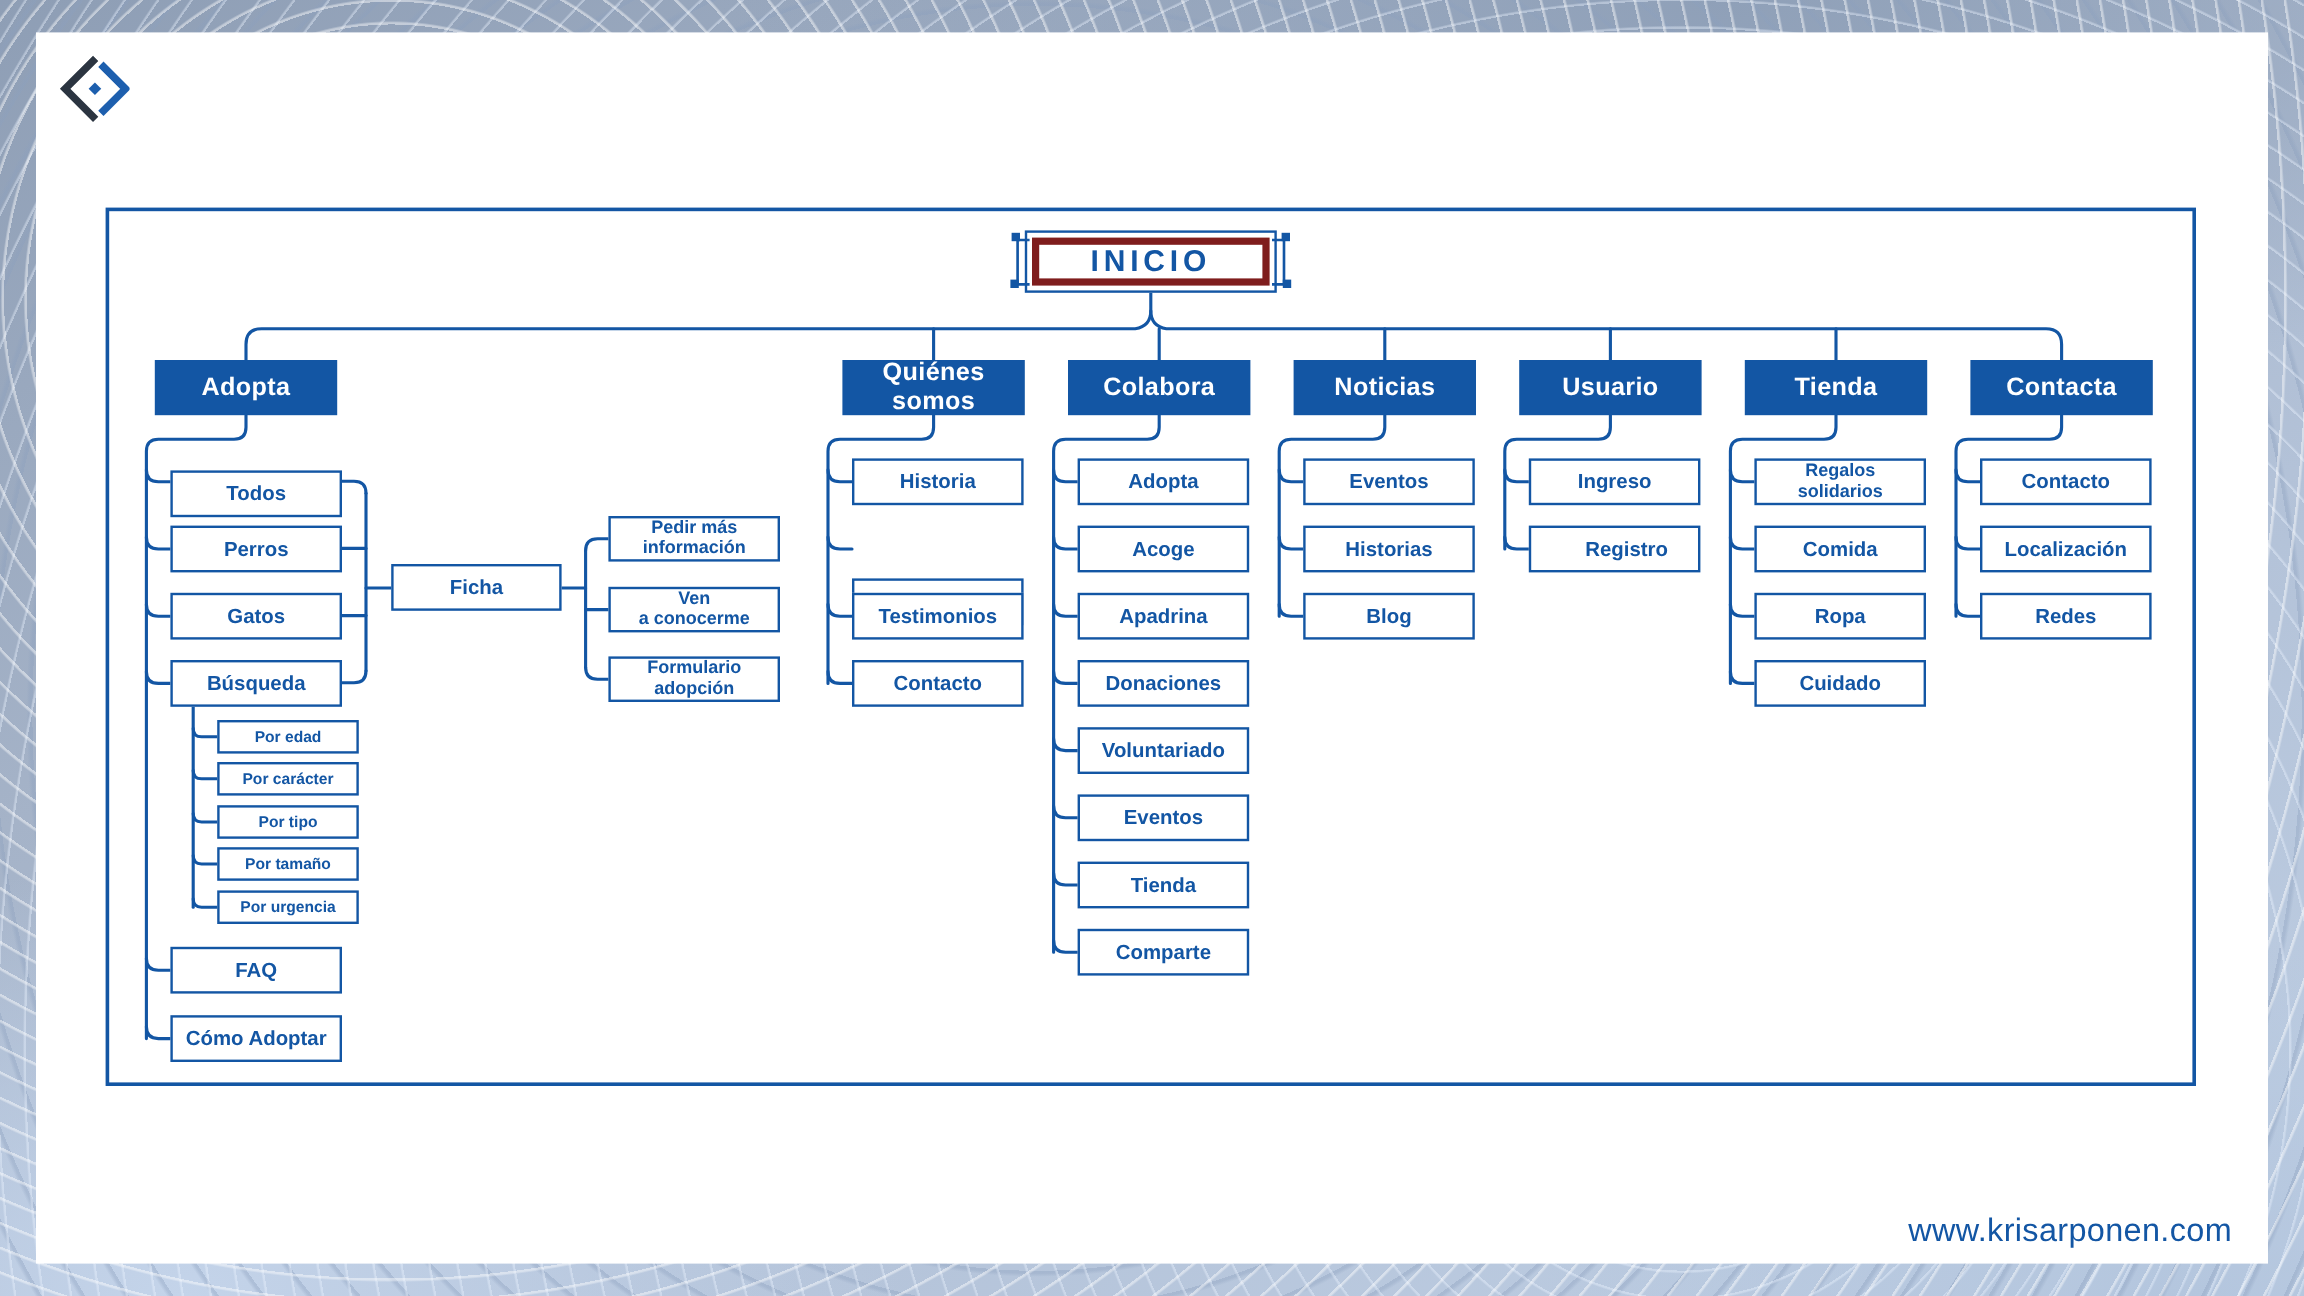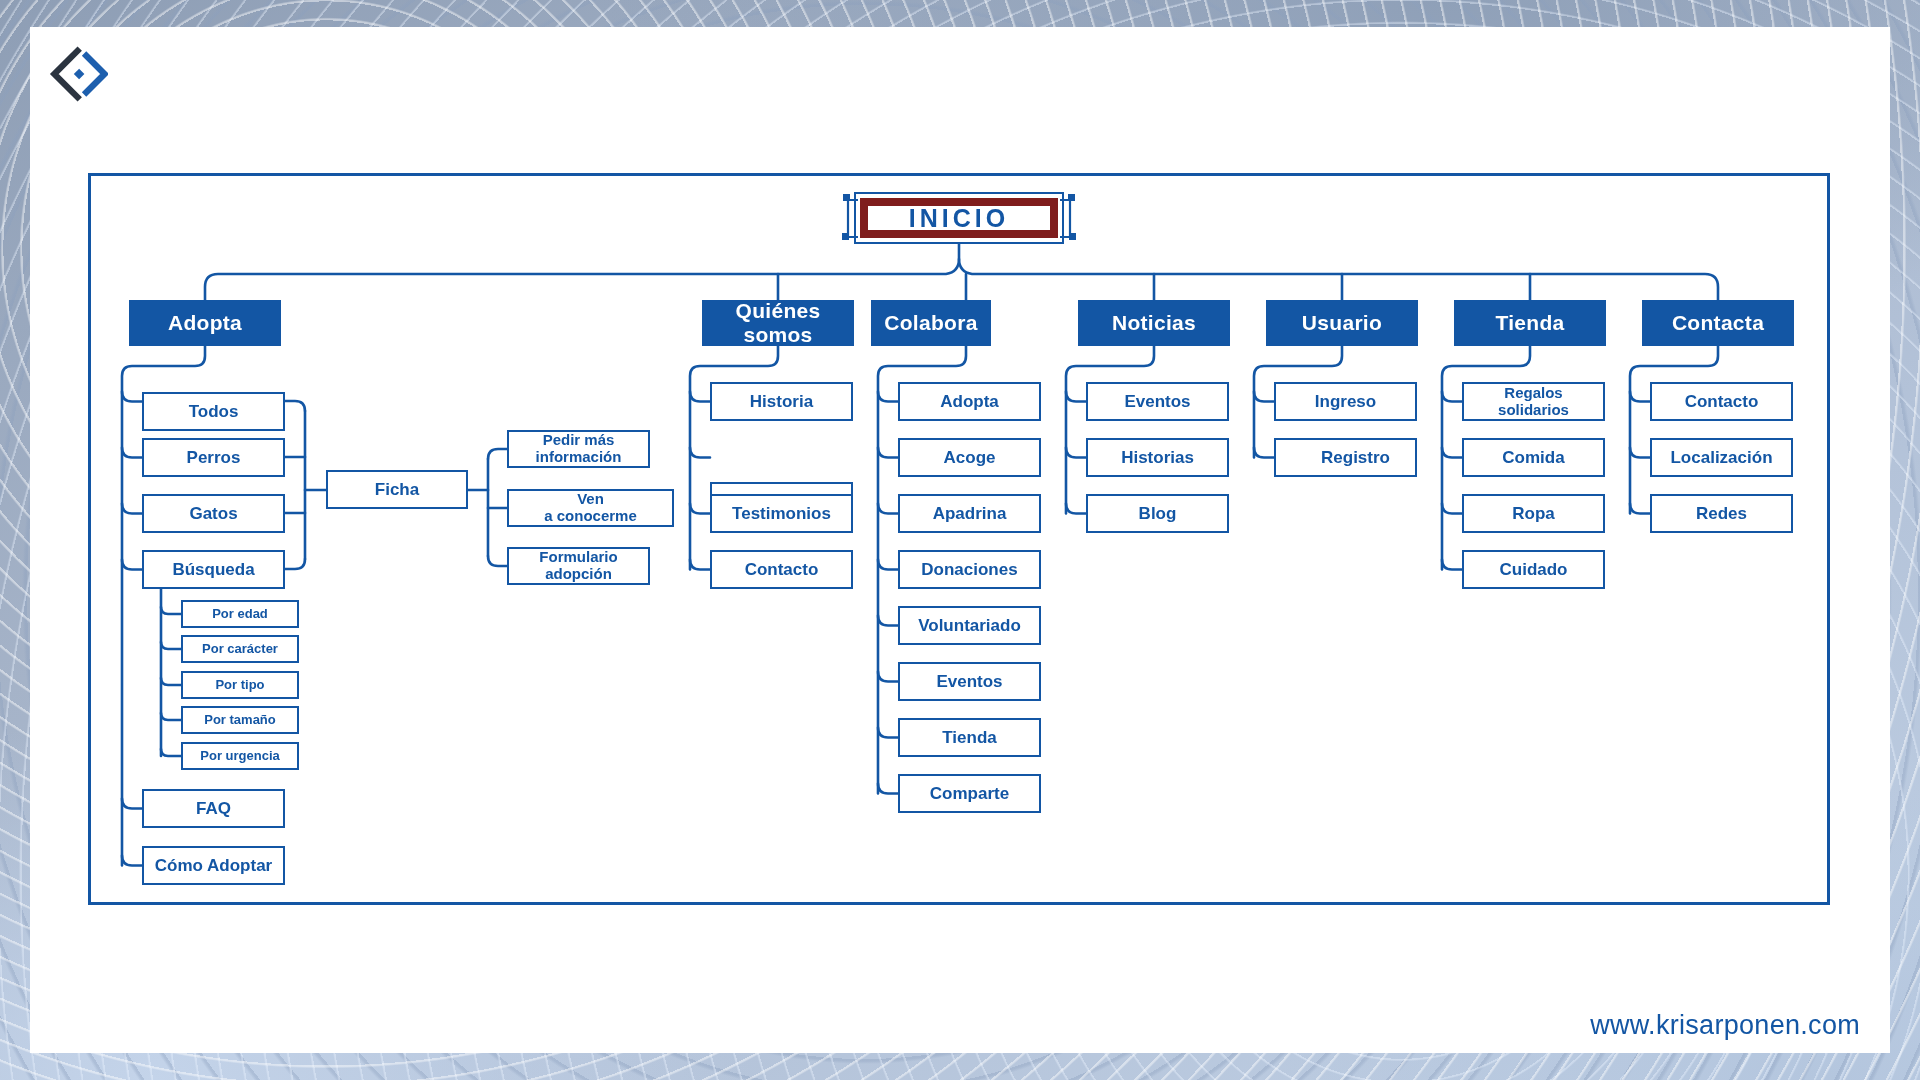--- a/index.html
+++ b/index.html
@@ -31,21 +31,21 @@
   .node{position:absolute;display:flex;align-items:center;justify-content:center;
     text-align:center;white-space:pre-line;box-sizing:border-box;line-height:1.12;}
   .header{background:#1356a4;color:#ffffff;font-size:21px;font-weight:700;letter-spacing:.3px;}
   .child{background:#ffffff;border:2.5px solid #1356a4;color:#1356a4;font-size:17px;font-weight:700;}
   .twolines{font-size:15px;}
   .sub{background:#ffffff;border:2px solid #1356a4;color:#1356a4;font-size:13px;font-weight:700;}
 
   
   .plaque{position:absolute;left:854px;top:192px;width:210px;height:52px;
     border:2.5px solid #1356a4;box-sizing:border-box;background:#fff;}
-  .plaque-inner{position:absolute;inset:4px;border:8px solid #7f1d1d;
+  .plaque-inner{position:absolute;inset:4px;border:6px solid #7f1d1d;
     display:flex;align-items:center;justify-content:center;
     color:#1356a4;font-size:25px;font-weight:700;letter-spacing:4px;}
   .bracket{position:absolute;top:186px;width:22px;height:64px;}
   .bracket.left{left:838px;}
   .bracket.right{left:1058px;transform:scaleX(-1);}
   .bracket path{fill:none;stroke:#1356a4;stroke-width:2.2;}
   .bracket rect{fill:#1356a4;}
 
   .site-url{position:absolute;right:60px;top:1010px;color:#1356a4;
     font-size:27px;font-weight:500;letter-spacing:.3px;}
@@ -136,21 +136,21 @@
       <div class="node child" style="left: 142px; top: 494px; width: 143px; height: 39px;">Gatos</div>
       <div class="node child" style="left: 142px; top: 550px; width: 143px; height: 39px;">Búsqueda</div>
       <div class="node child" style="left: 142px; top: 789px; width: 143px; height: 39px;">FAQ</div>
       <div class="node child" style="left: 142px; top: 846px; width: 143px; height: 39px;">Cómo Adoptar</div>
       <div class="node header" style="left: 702px; top: 300px; width: 152px; height: 46px;">Quiénes
 somos</div>
       <div class="node child" style="left: 710px; top: 382px; width: 143px; height: 39px;">Historia</div>
       <div class="node child" style="left: 710px; top: 438px; width: 143px; height: 39px; margin-top: 44px;">Equipo</div>
       <div class="node child" style="left: 710px; top: 494px; width: 143px; height: 39px;">Testimonios</div>
       <div class="node child" style="left: 710px; top: 550px; width: 143px; height: 39px;">Contacto</div>
-      <div class="node header" style="left: 871px; top: 300px; width: 120px; height: 46px;">Colabora</div>
+      <div class="node header" style="left: 890px; top: 300px; width: 152px; height: 46px;">Colabora</div>
       <div class="node child" style="left: 898px; top: 382px; width: 143px; height: 39px;">Adopta</div>
       <div class="node child" style="left: 898px; top: 438px; width: 143px; height: 39px;">Acoge</div>
       <div class="node child" style="left: 898px; top: 494px; width: 143px; height: 39px;">Apadrina</div>
       <div class="node child" style="left: 898px; top: 550px; width: 143px; height: 39px;">Donaciones</div>
       <div class="node child" style="left: 898px; top: 606px; width: 143px; height: 39px;">Voluntariado</div>
       <div class="node child" style="left: 898px; top: 662px; width: 143px; height: 39px;">Eventos</div>
       <div class="node child" style="left: 898px; top: 718px; width: 143px; height: 39px;">Tienda</div>
       <div class="node child" style="left: 898px; top: 774px; width: 143px; height: 39px;">Comparte</div>
       <div class="node header" style="left: 1078px; top: 300px; width: 152px; height: 46px;">Noticias</div>
       <div class="node child" style="left: 1086px; top: 382px; width: 143px; height: 39px;">Eventos</div>
@@ -170,21 +170,21 @@
       <div class="node child" style="left: 1650px; top: 438px; width: 143px; height: 39px;">Localización</div>
       <div class="node child" style="left: 1650px; top: 494px; width: 143px; height: 39px;">Redes</div>
       <div class="node sub" style="left: 181px; top: 600px; width: 118px; height: 28px;">Por edad</div>
       <div class="node sub" style="left: 181px; top: 635px; width: 118px; height: 28px;">Por carácter</div>
       <div class="node sub" style="left: 181px; top: 671px; width: 118px; height: 28px;">Por tipo</div>
       <div class="node sub" style="left: 181px; top: 706px; width: 118px; height: 28px;">Por tamaño</div>
       <div class="node sub" style="left: 181px; top: 742px; width: 118px; height: 28px;">Por urgencia</div>
       <div class="node child" style="left: 326px; top: 470px; width: 142px; height: 39px;">Ficha</div>
       <div class="node child twolines" style="left: 507px; top: 430px; width: 143px; height: 38px;">Pedir más
 información</div>
-      <div class="node child twolines" style="left: 507px; top: 489px; width: 167px; height: 38px;">Ven
+      <div class="node child twolines" style="left: 507px; top: 489px; width: 143px; height: 38px;">Ven
 a conocerme</div>
       <div class="node child twolines" style="left: 507px; top: 547px; width: 143px; height: 38px;">Formulario
 adopción</div>
     </div>
 
   <div class="plaque">
     <div class="plaque-inner">INICIO</div>
   </div>
   <svg class="bracket left" viewBox="0 0 22 64">
     <path d="M20 14 L10 14 L10 51 L20 51"></path>

